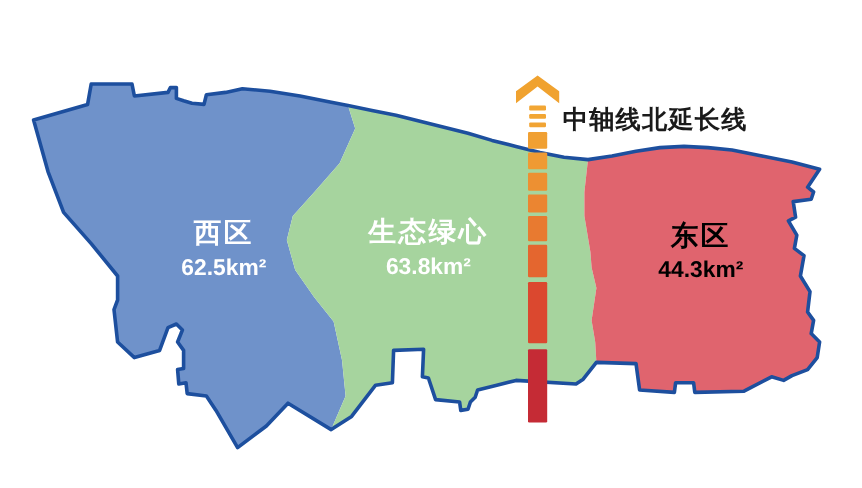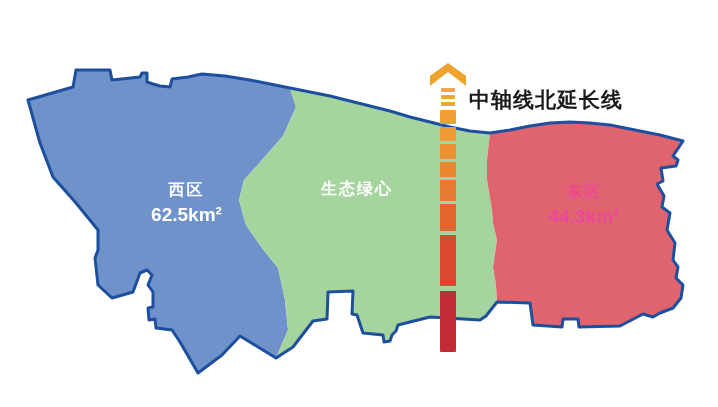--- a/index.html
+++ b/index.html
@@ -13,21 +13,21 @@
   .map-svg{position:absolute;left:0;top:0;width:718px;height:407px;}
   .region-label{
     position:absolute;
     text-align:center;
     color:#fff;
     font-weight:bold;
     pointer-events:none;
     line-height:1.25;
   }
   .region-label .r-name{
-    font-size:16px;
+    font-size:23px;
     letter-spacing:2px;
     display:block;
   }
   .region-label .r-area{
     font-size:19px;
     letter-spacing:0px;
     display:block;
     margin-top:3px;
   }
   .label-west{left:109px;top:180px;width:155px;}
@@ -91,22 +91,23 @@
       </g>
   </svg>
 
   <div class="region-label label-west" style="color: rgb(255, 255, 255);">
     <span class="r-name">西区</span>
     <span class="r-area">62.5km²</span>
   </div>
 
   <div class="region-label label-green" style="color: rgb(255, 255, 255);">
     <span class="r-name">生态绿心</span>
+    <span class="r-area">63.8km²</span>
   </div>
 
-  <div class="region-label label-east" style="color: #ec4899;">
+  <div class="region-label label-east" style="color: #000000;">
     <span class="r-name">东区</span>
     <span class="r-area">44.3km²</span>
   </div>
 
   <div class="axis-label" style="color: rgb(26, 26, 26);">中轴线北延长线</div>
 
 </div>
 
 </body></html>

